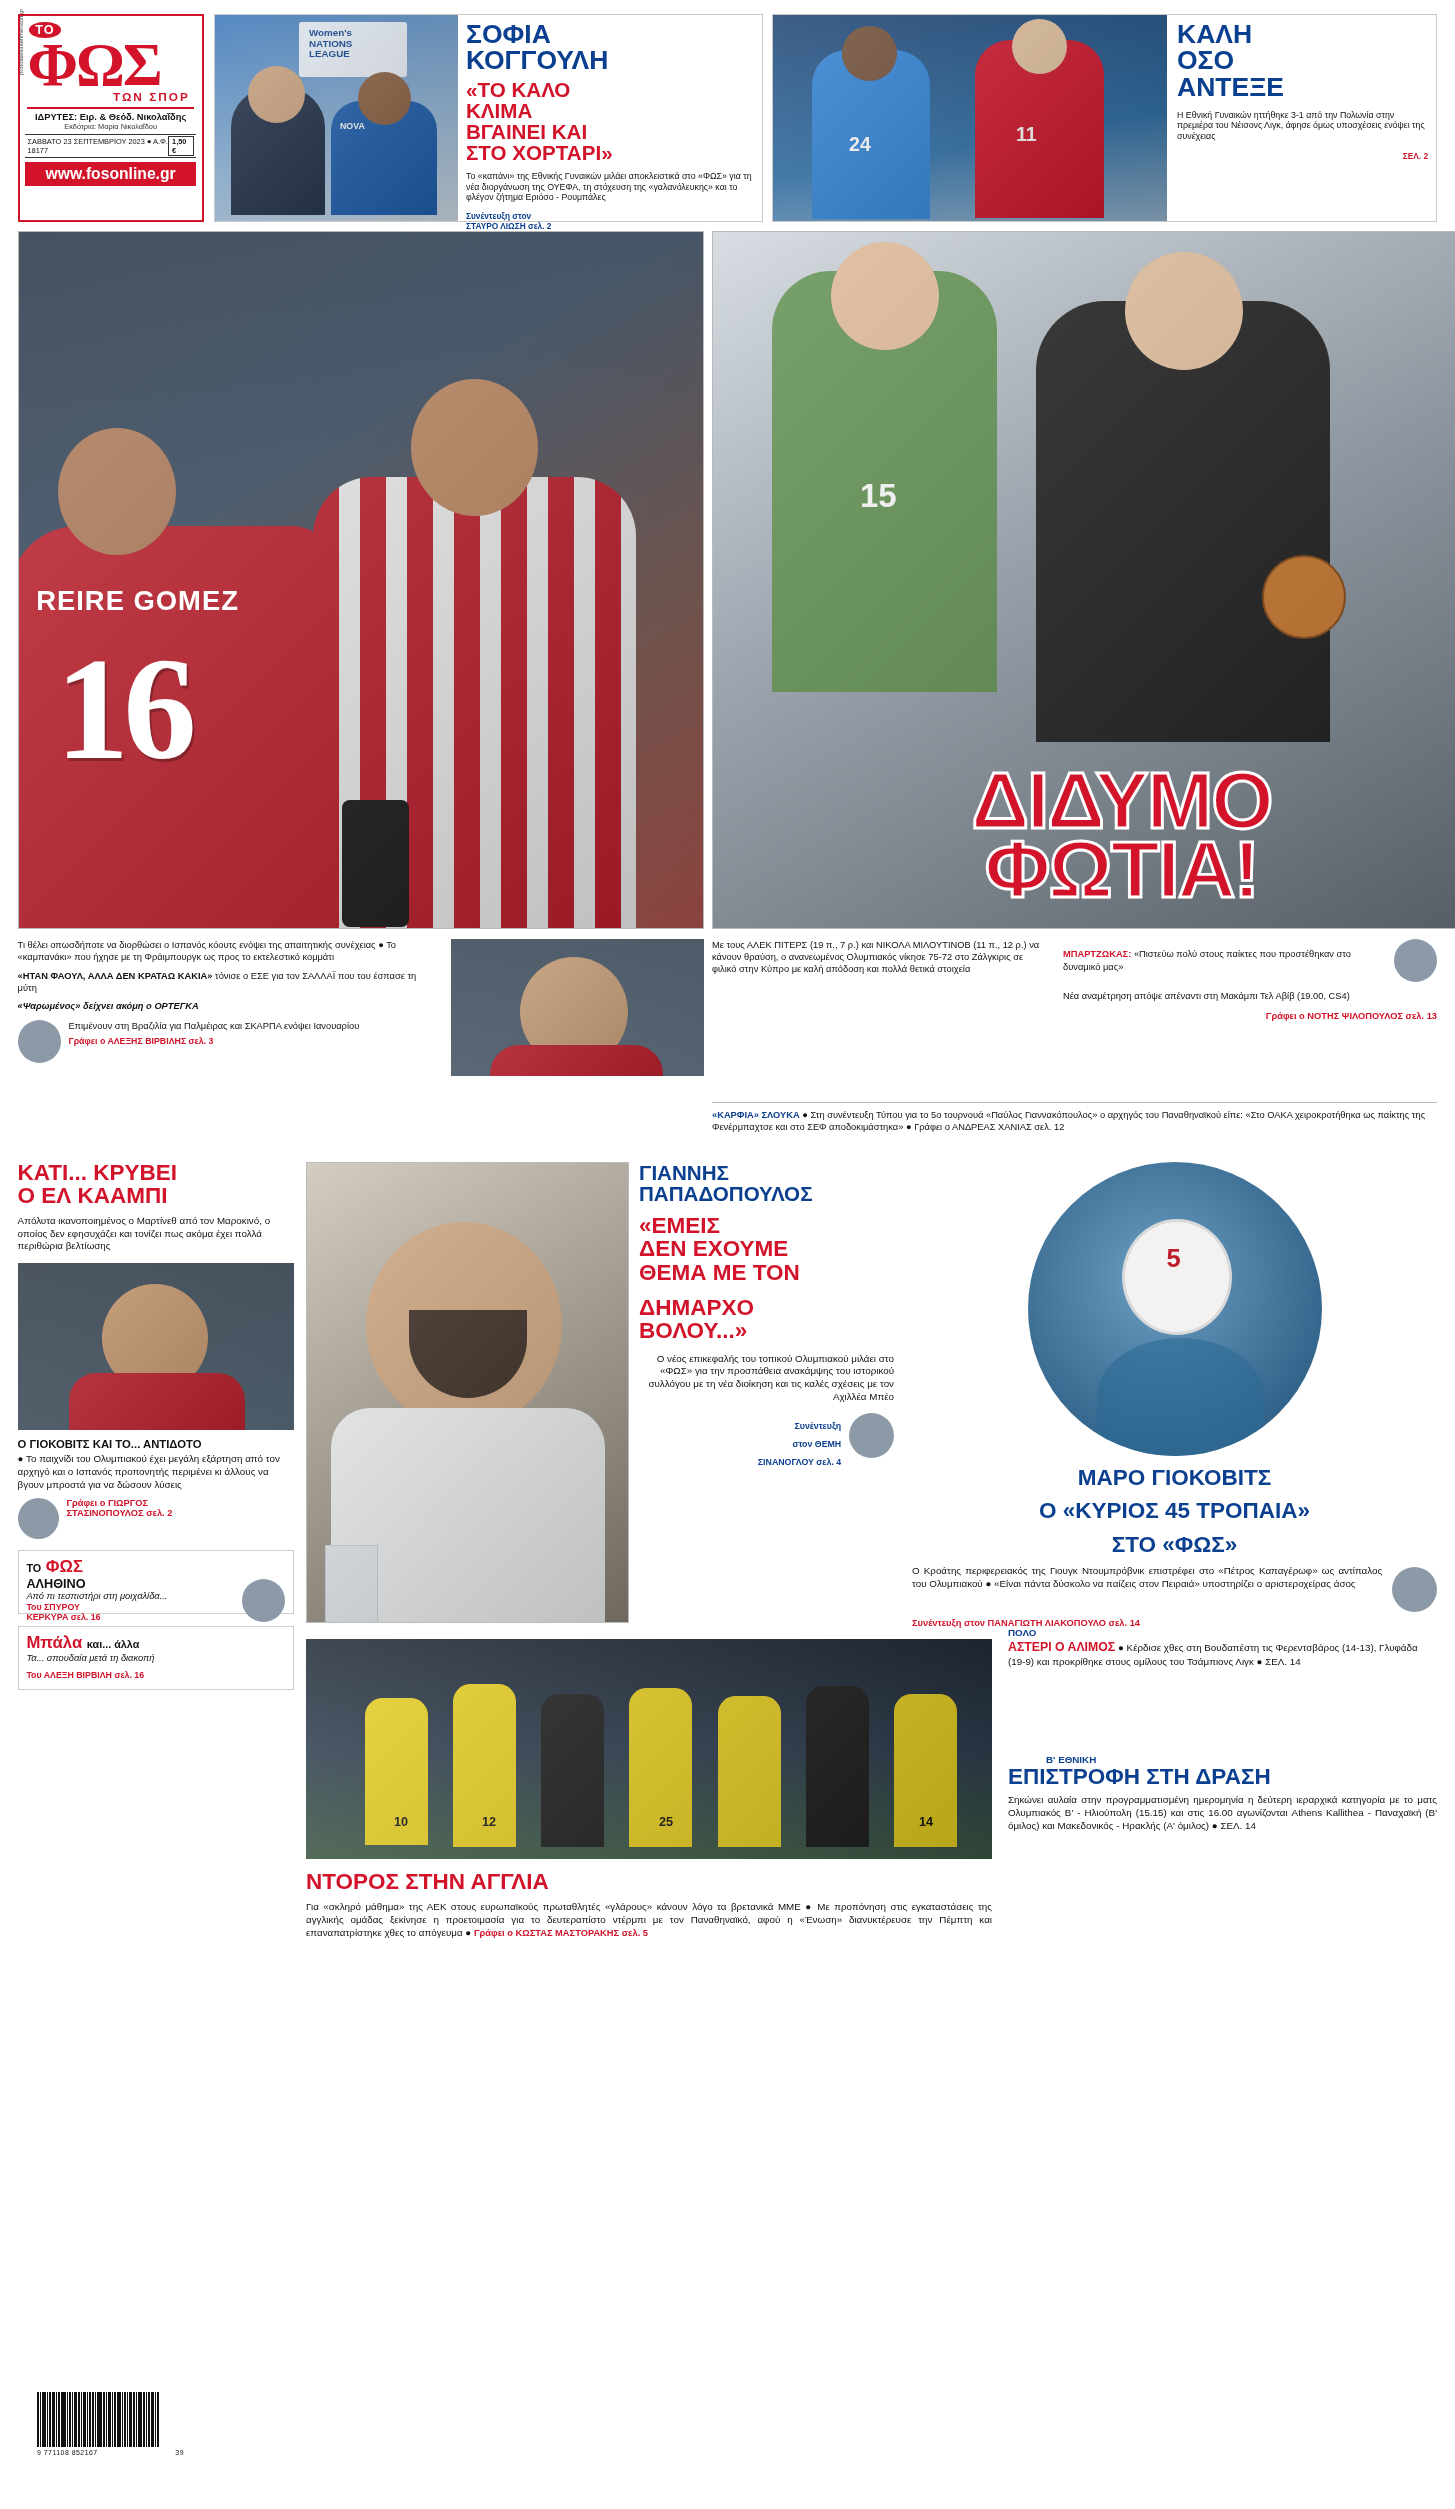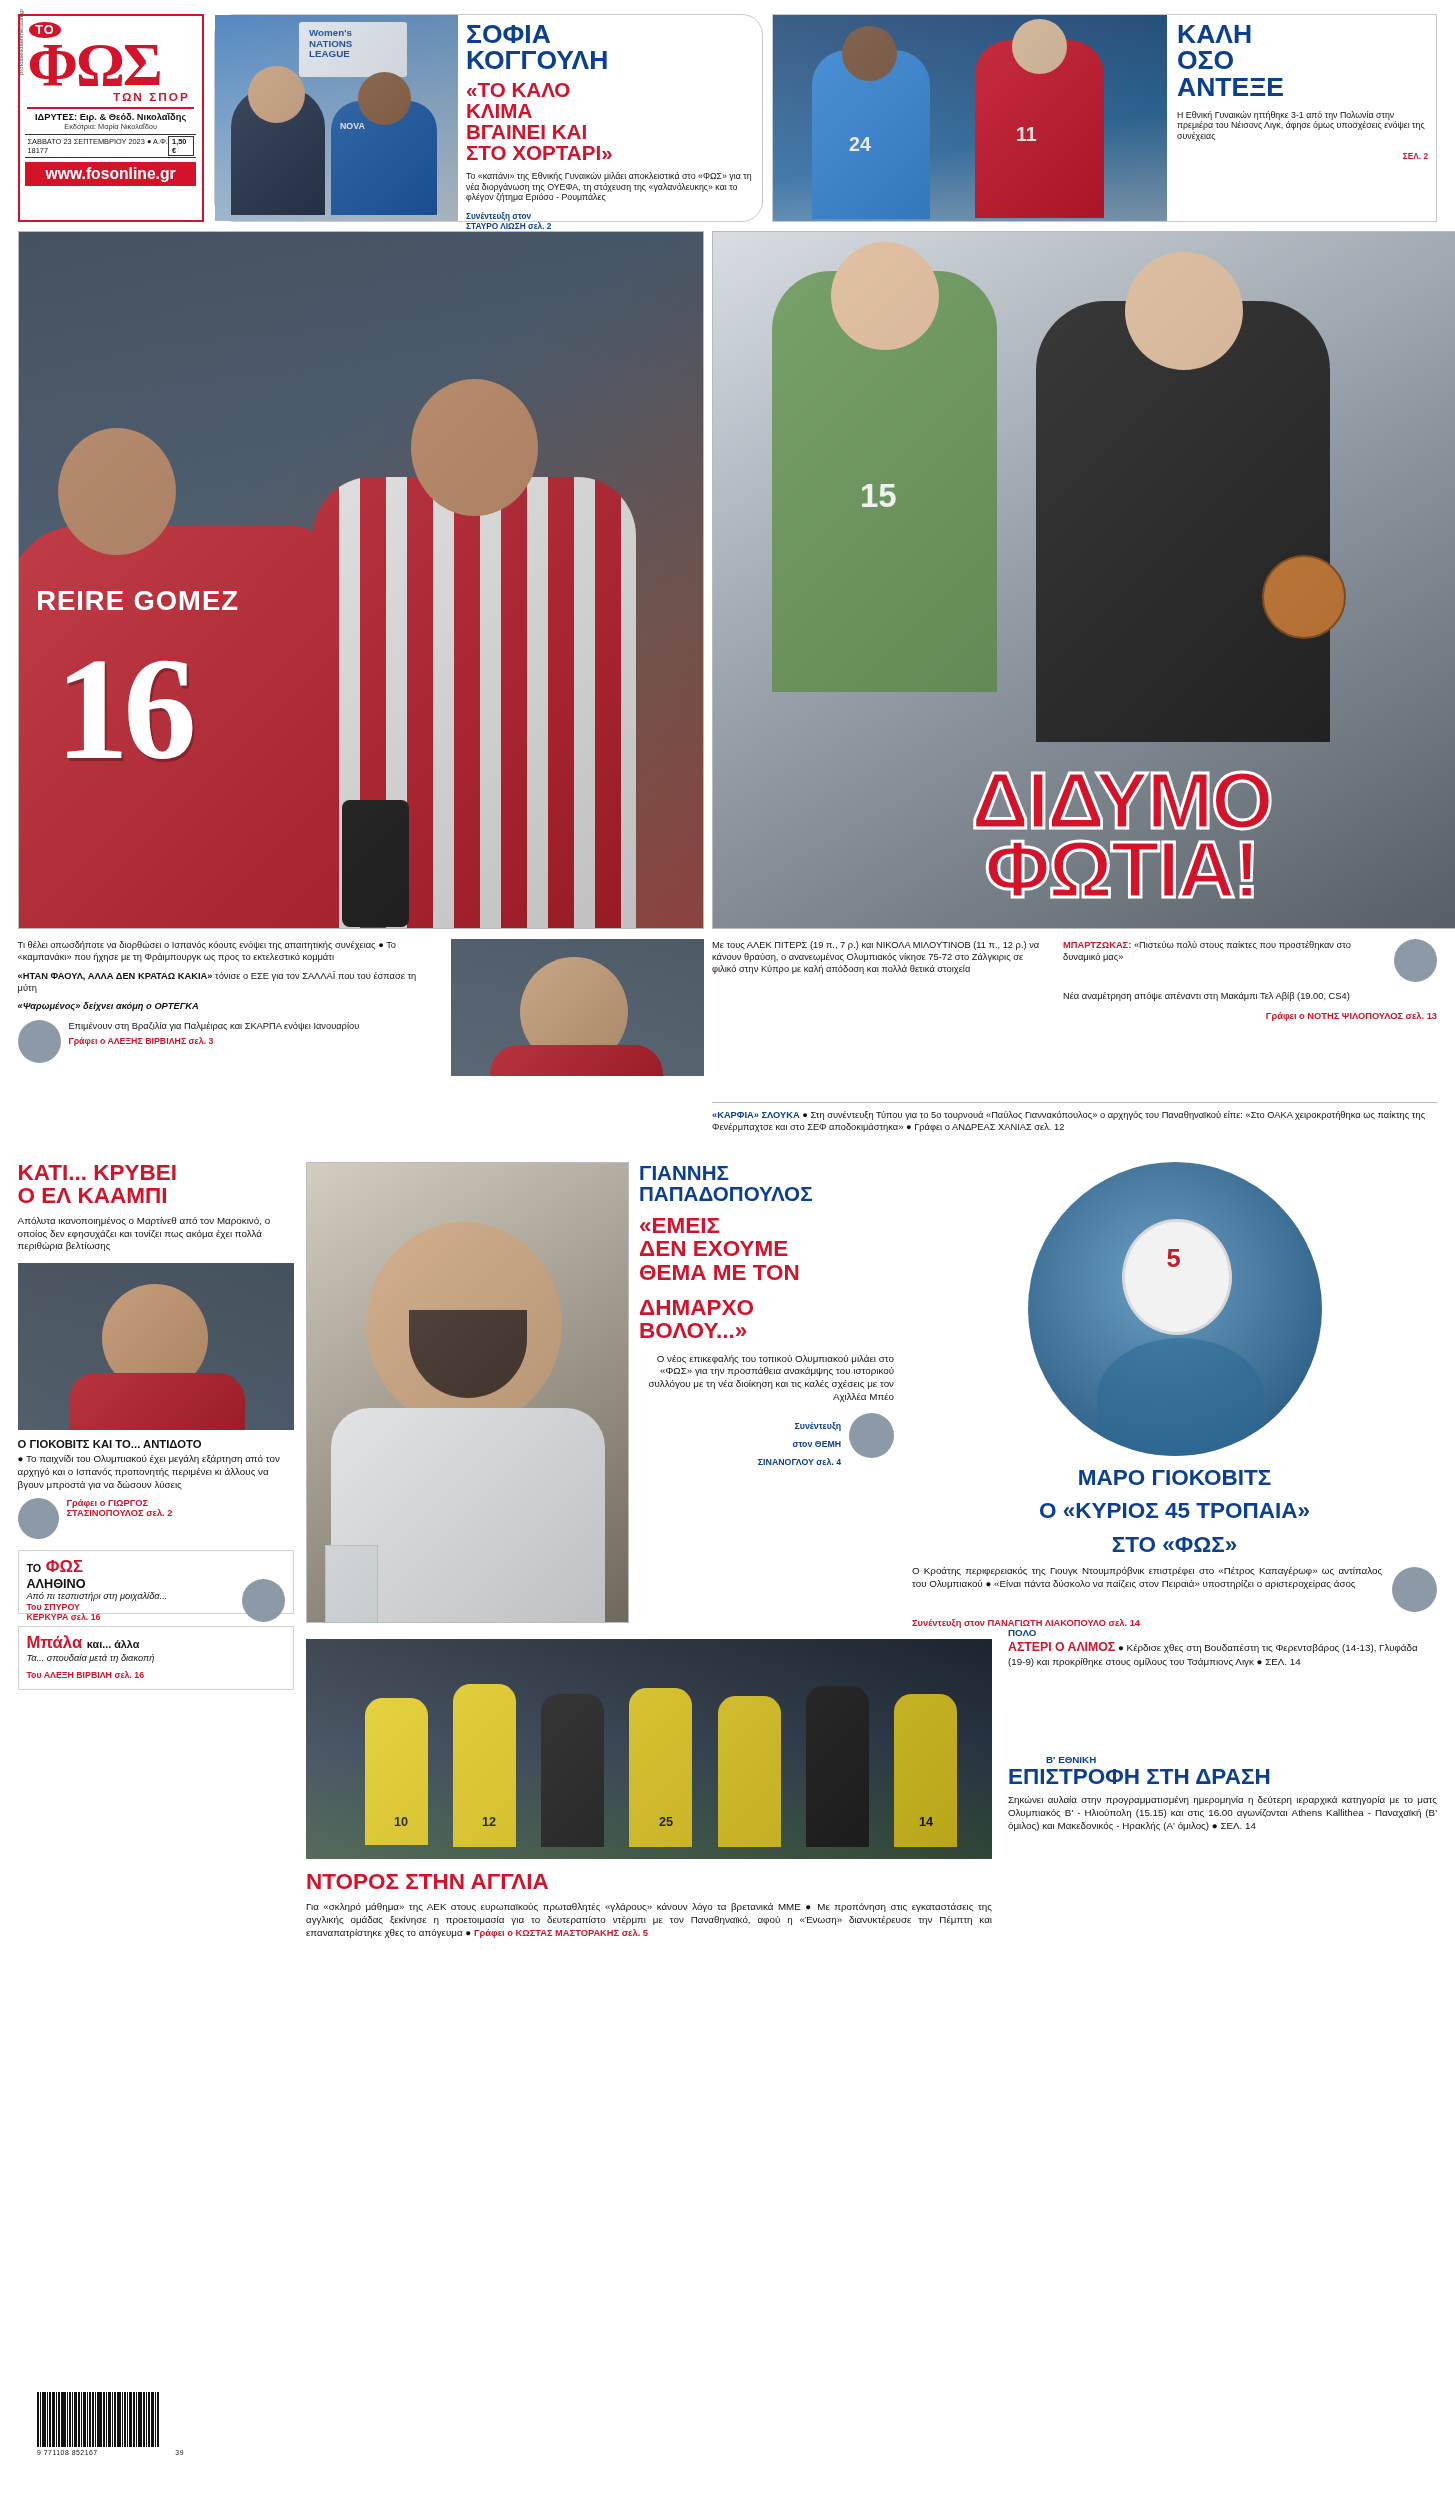--- a/index.html
+++ b/index.html
@@ -39,21 +39,21 @@
     font-size:7.4px; border-top:1px solid #333; border-bottom:1px solid #333;
     margin:2.9px 5.9px; padding:1px 2px; }
   .mh-price { border:1px solid #333; padding:0 2.9px; font-weight:bold; }
   .mh-web { background:#d2132a; color:#fff; font-size:15.7px; font-weight:bold;
     text-align:center; margin:3.9px 5.9px 0; padding:2.9px 0; }
   .mh-side { position:absolute; left:-2px; top:59px; transform:rotate(-90deg);
     transform-origin:left top; font-size:5.9px; color:#444; width:118px;}
 
   
   .teaser { position:absolute; border:1px solid #c9c9c9; background:#fff; }
-  .t1 { left:214px; top:13.7px; width:549px; height:208px;border-radius:21px; }
+  .t1 { left:214px; top:13.7px; width:549px; height:208px; }
   .t2 { left:772px; top:13.7px; width:665px; height:208px; }
   .t-img { position:absolute; left:0; top:0; height:100%; }
   .t-txt { position:absolute; top:5.9px; right:5.9px; }
   .t-head { color:#0b3f8f; font-weight:bold; line-height:1.0; }
   .t-quote { color:#d2132a; font-weight:bold; line-height:1.02; }
   .t-body { font-size:8.8px; line-height:1.2; color:#111; }
   .t-credit { font-size:8.3px; font-weight:bold; color:#0b3f8f; }
 
   
   .mainL { position:absolute; left:17.6px; top:231px; width:686px; height:698px;
@@ -256,21 +256,21 @@
     </div>
     <div class="photo ul-img" style="background:linear-gradient(150deg,#2b3b4c,#6d7f8f);">
       <div style="position:absolute;left:69px;top:17.6px;width:108px;height:110px;border-radius:50%;background:#caa078;"></div>
       <div style="position:absolute;left:39px;top:106px;width:173px;height:59px;background:#c01d2b;border-radius:29px 29px 0 0;"></div>
     </div>
   </div>
 
   <div class="ur">
     <div class="ur-l">Με τους ΑΛΕΚ ΠΙΤΕΡΣ (19 π., 7 ρ.) και ΝΙΚΟΛΑ ΜΙΛΟΥΤΙΝΟΒ (11 π., 12 ρ.) να κάνουν θραύση, ο ανανεωμένος Ολυμπιακός νίκησε 75-72 στο Ζάλγκιρις σε φιλικό στην Κύπρο με καλή απόδοση και πολλά θετικά στοιχεία</div>
     <div class="ur-r">
-      <div style="display:flex;gap:7.8px;align-items:flex-start;">
+      <div style="display:flex;gap:7.8px;align-items:center;">
         <div>
           <span class="bold red">ΜΠΑΡΤΖΩΚΑΣ:</span>
           <span>«Πιστεύω πολύ στους παίκτες που προστέθηκαν στο δυναμικό μας»</span>
         </div>
         <div class="avatar" style="width:43px;height:43px;flex:none;"></div>
       </div>
       <div style="margin-top:7.8px;">Νέα αναμέτρηση απόψε απέναντι στη Μακάμπι Τελ Αβίβ (19.00, CS4)</div>
       <div style="margin-top:7.8px;text-align:right;font-weight:bold;color:#d2132a;">Γράφει ο ΝΟΤΗΣ ΨΙΛΟΠΟΥΛΟΣ σελ. 13</div>
     </div>
   </div>

